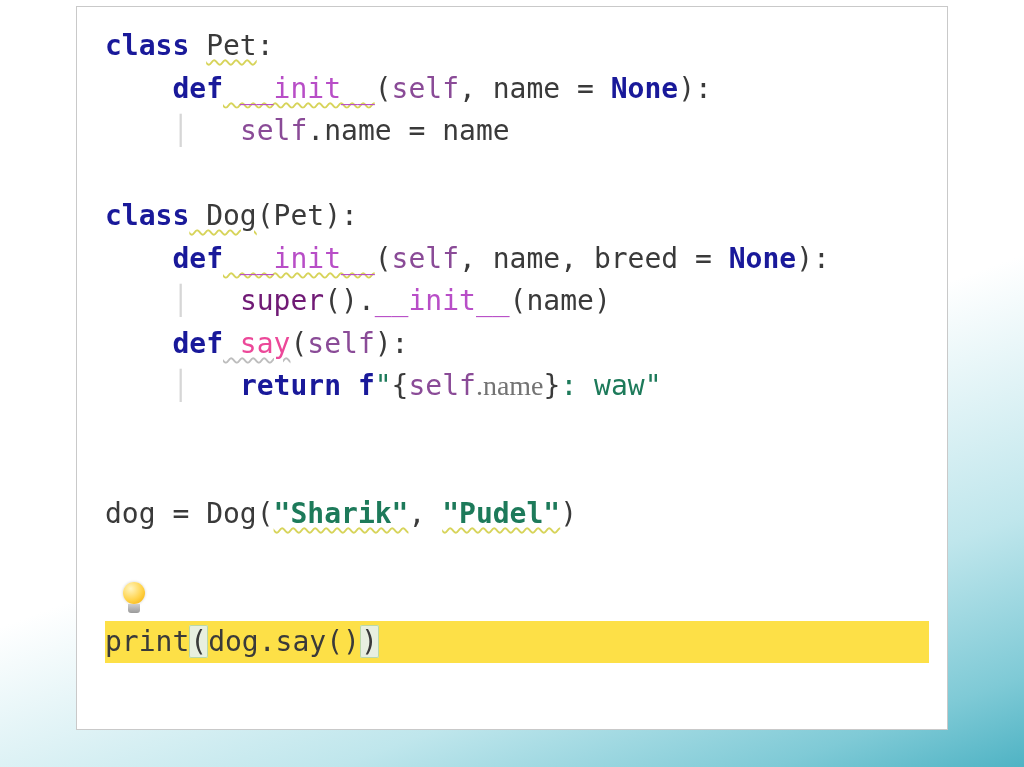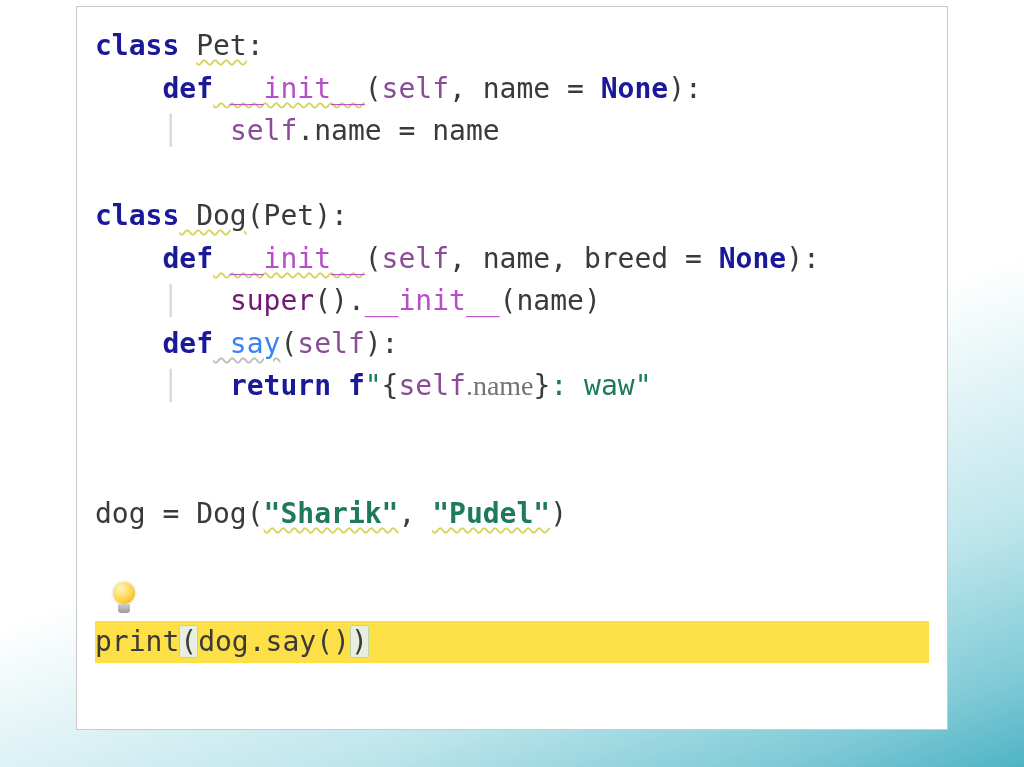--- a/index.html
+++ b/index.html
@@ -15,40 +15,40 @@
   }
   .code-panel {
     position: absolute;
     left: 76px;
     top: 6px;
     width: 872px;
     height: 724px;
     background: #ffffff;
     border: 1px solid #c9c9c9;
     box-sizing: border-box;
-    padding: 18px 18px 6px 18px;
+    padding: 18px 18px 6px 28px;
     font-family: "Menlo", "Consolas", "DejaVu Sans Mono", monospace;
     font-size: 28px;
     line-height: 1.52;
     color: #444;
     overflow: hidden;
   }
   .code-line {
     white-space: pre;
     height: 1.52em;
     position: relative;
   }
   .code-line.last-hl {
     background: #fde047;
   }
   
   .kw   { color: #19199a; font-weight: bold; }           
   .cls  { color: #3a3a3a; }                               
   .fn   { color: #b84ec7; }                               
-  .fn2  { color: #3b82f6; }                               
+  .fn2  { color: #ec4899; }                               
   .self { color: #8a4b97; }                               
   .sup  { color: #701a75; }                               
   .pun  { color: #3a3a3a; }                               
   .id   { color: #3a3a3a; }                               
   .str  { color: #1d7a5a; font-weight: bold; }            
   .fpfx { color: #19199a; font-weight: bold; }            
   .fq   { color: #1d7a5a; }                               
   .fexp { color: #8a4b97; }                               
   .fexp2{ color: #737373; font-family: Liberation Serif, serif; }                               
 

